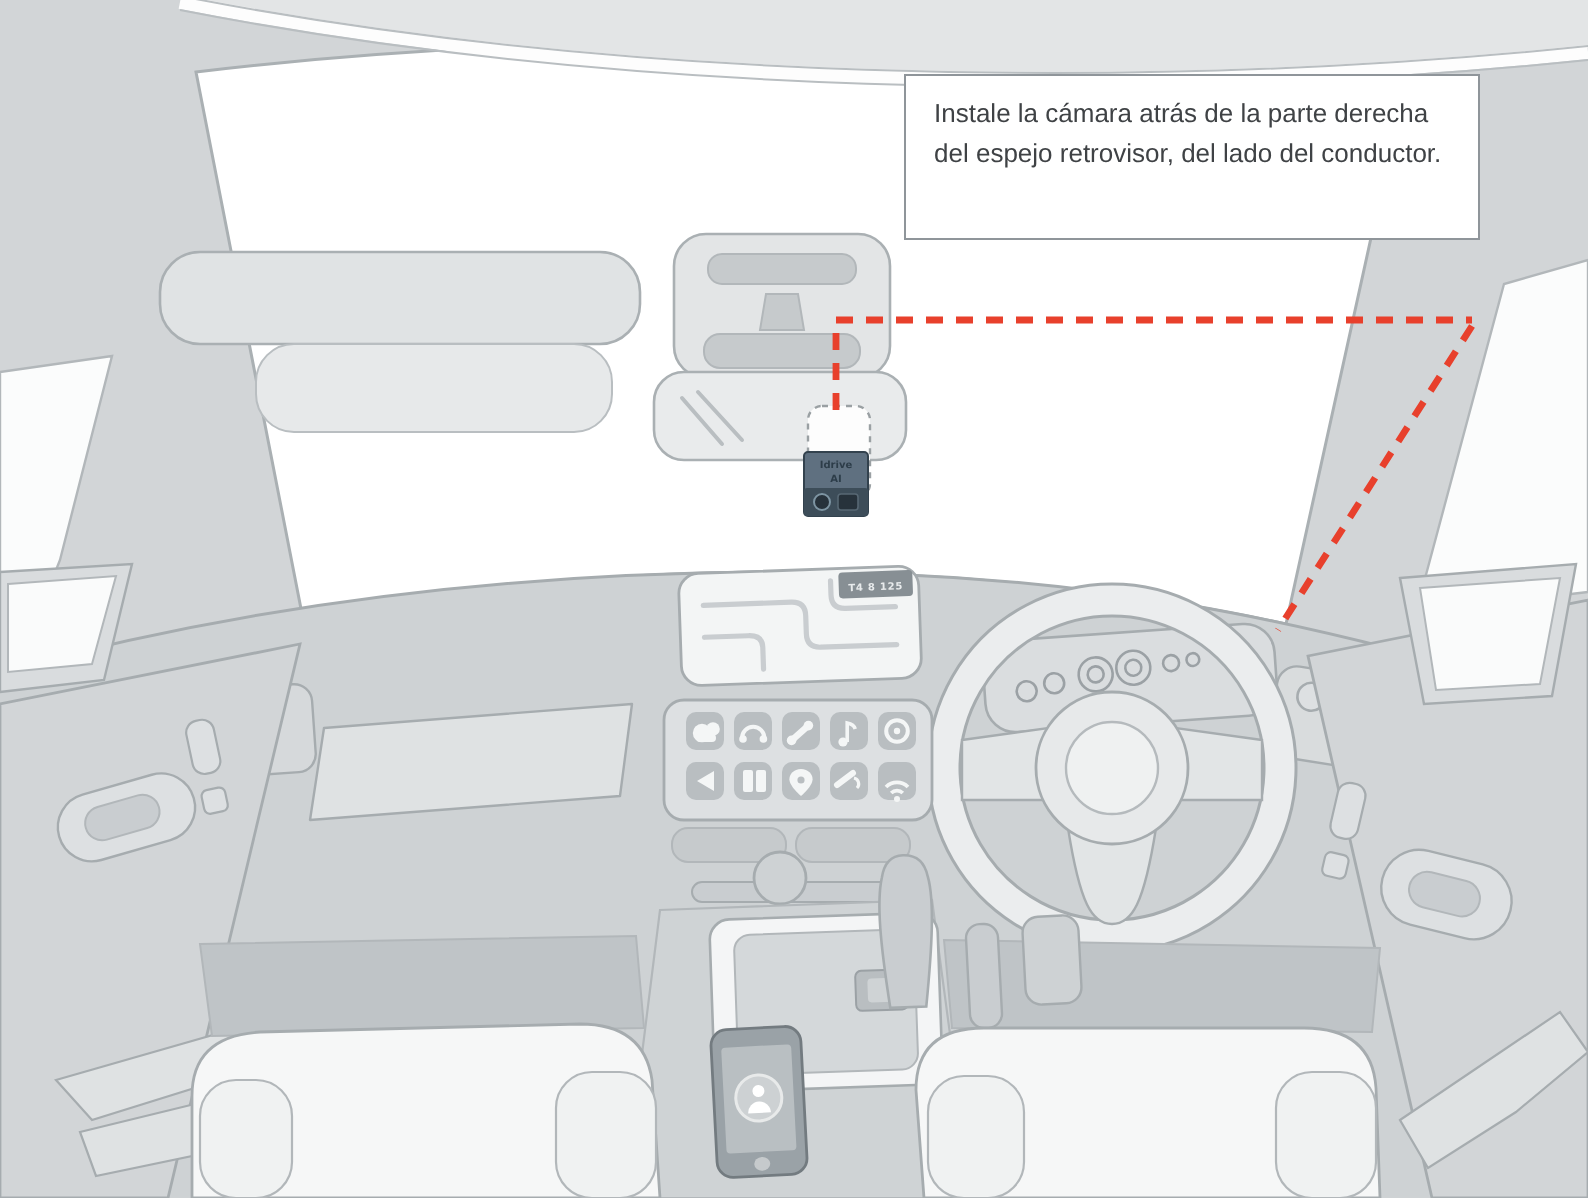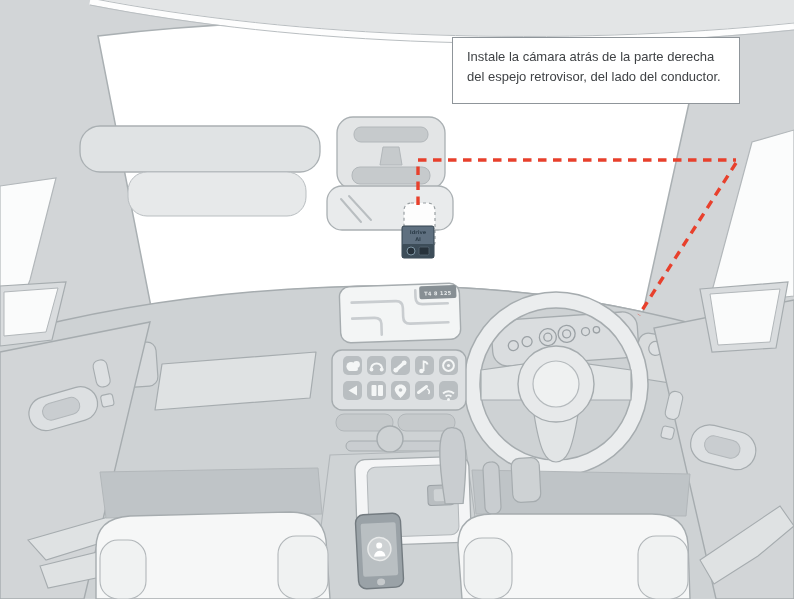--- a/index.html
+++ b/index.html
@@ -1,20 +1,20 @@
 <!DOCTYPE html>
 <html><head>
 <meta charset="utf-8">
 <style>
   html,body{margin:0;padding:0;background:#fff;}
   .stage{position:relative;width:794px;height:599px;overflow:hidden;background:#fff;
          font-family:"Liberation Sans",sans-serif;}
   .stage svg{position:absolute;inset:0;display:block;}
   .callout{position:absolute;left:452px;top:37px;width:260px;min-height:52px;
-           background:#ffffff;border:1px solid #8f959a;padding:9px 12px 4px 14px;
+           background:#ffffff;border:1px solid #8f959a;padding:9px 12px 20px 14px;
            font-size:13px;line-height:1.55;color:#3f4245;}
   .devtext{font:bold 5px "DejaVu Sans",sans-serif;fill:#2d3d49;}
   .badgetext{font:bold 5px "DejaVu Sans",sans-serif;fill:#e8ebec;letter-spacing:.4px;}
 </style>
 </head>
 <body>
 
 <div class="stage">
 <svg viewBox="0 0 794 599" width="794" height="599" xmlns="http://www.w3.org/2000/svg">
 

